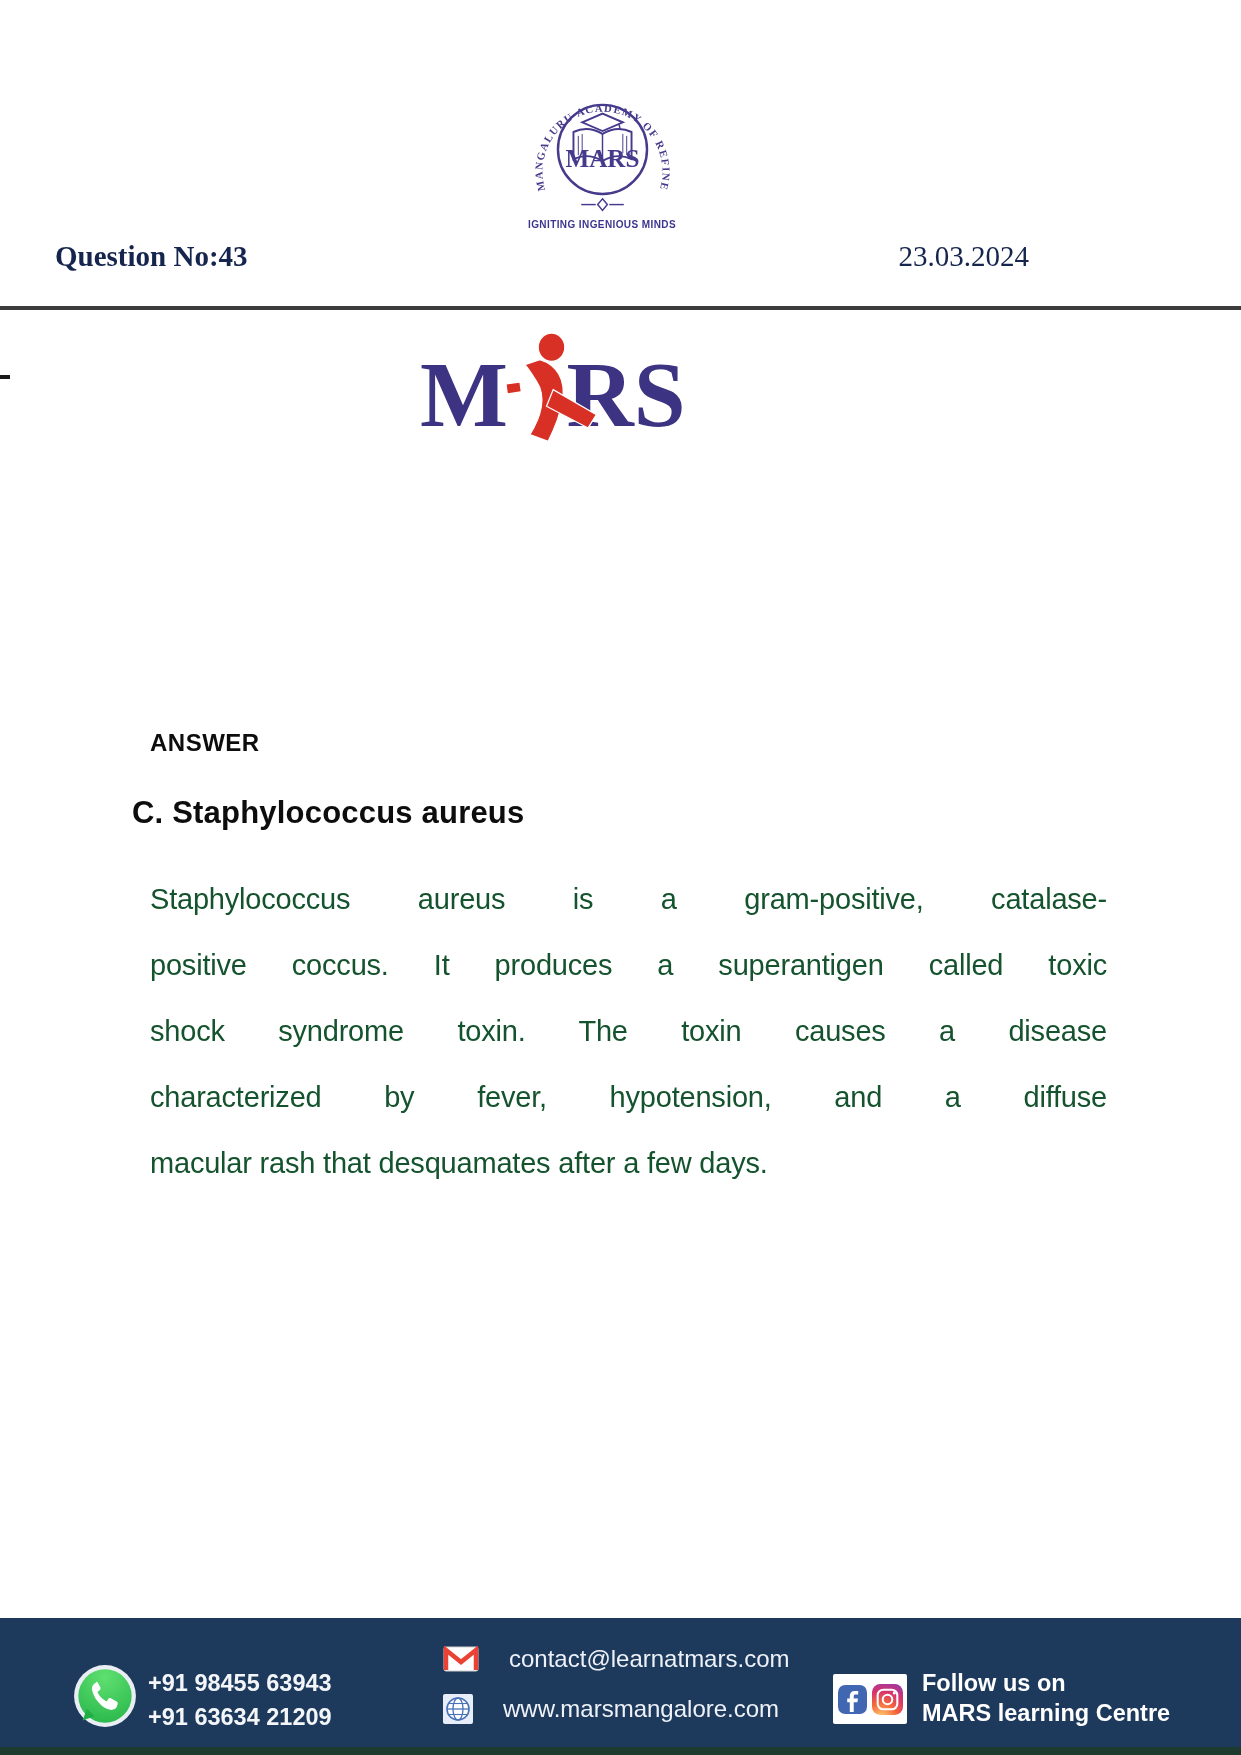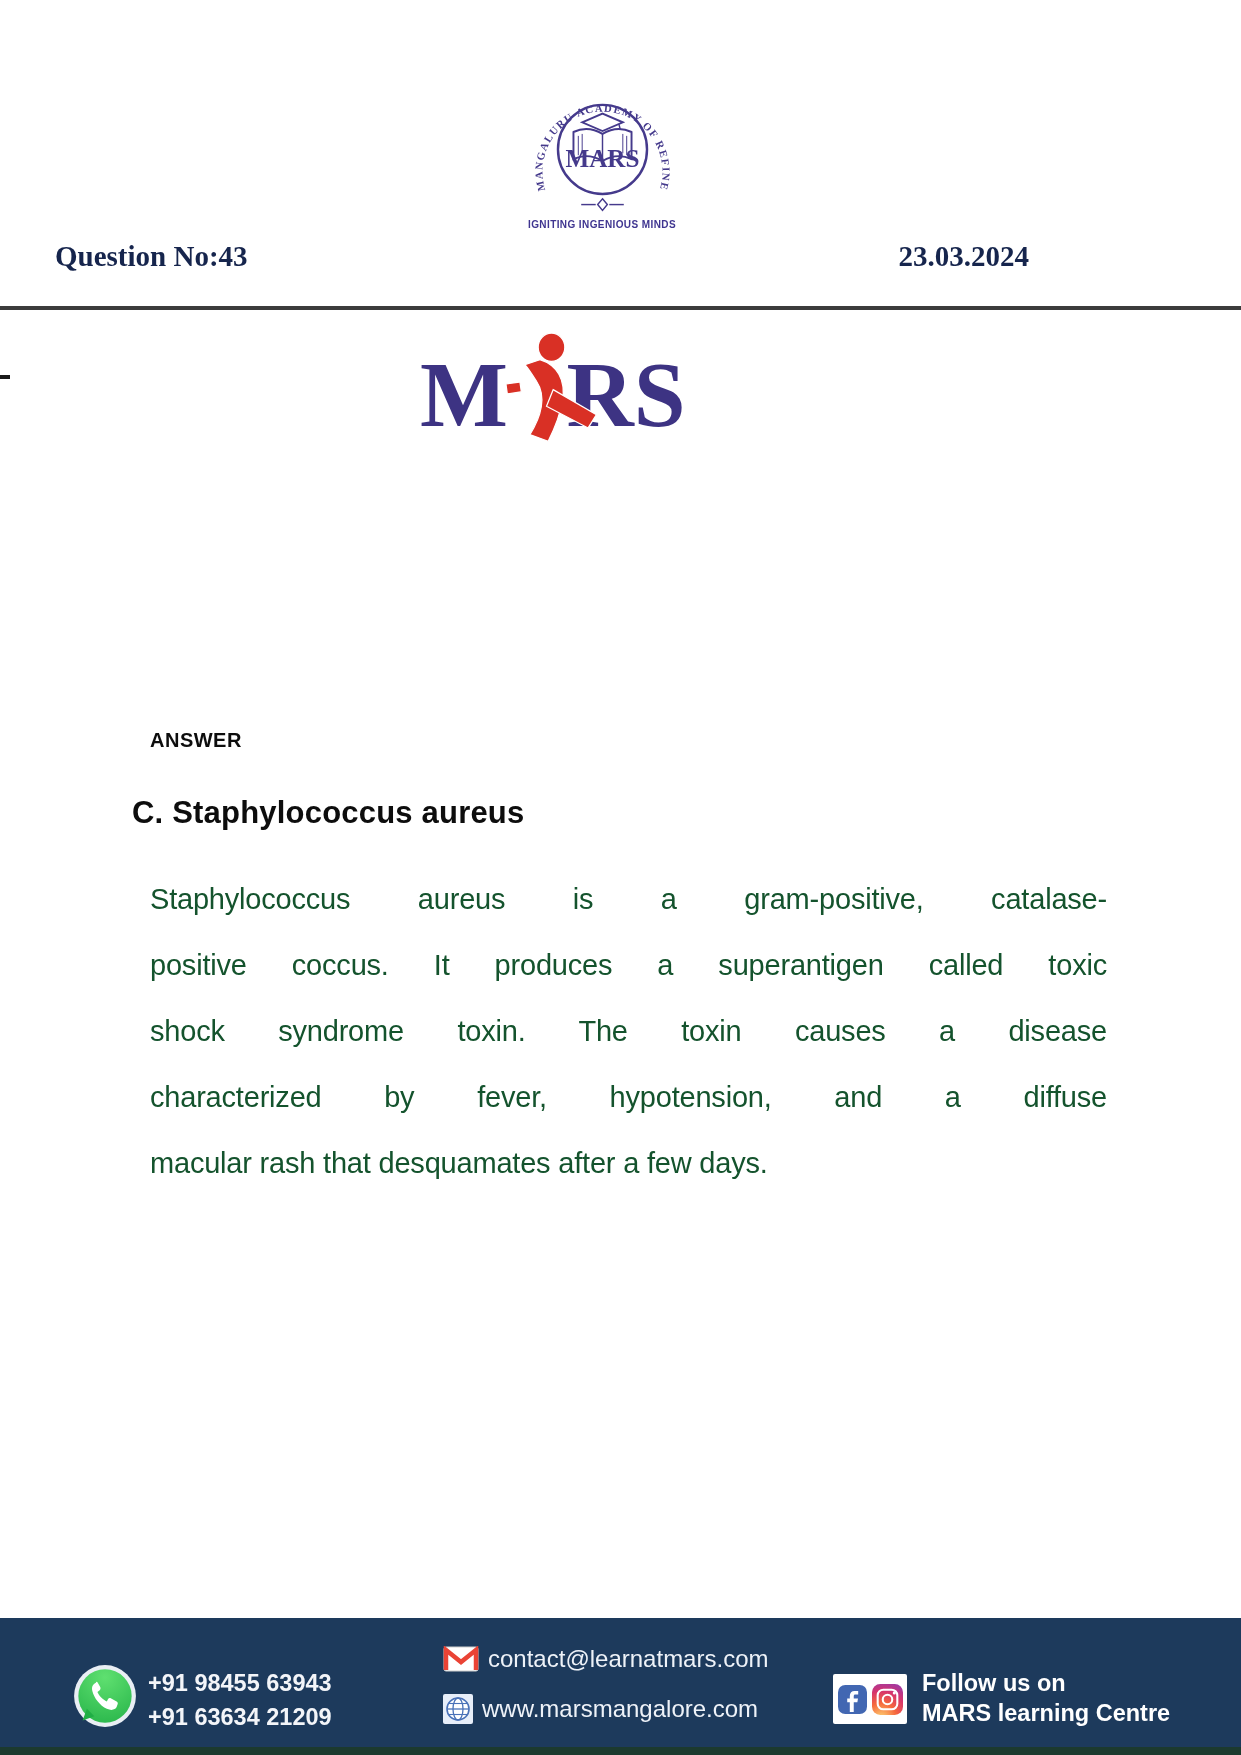--- a/index.html
+++ b/index.html
@@ -36,21 +36,21 @@
     left: 55px; top: 240px;
     font-family: "Liberation Serif", serif;
     font-weight: 700;
     font-size: 29px;
     color: #16254d;
   }
   .q-date {
     position: absolute;
     right: 212px; top: 240px;
     font-family: "Liberation Serif", serif;
-    font-weight: 700;
+    font-weight: 400;
     font-size: 29px;
     color: #16254d;
   }
   .header-rule {
     position: absolute;
     left: 0; top: 306px;
     width: 1241px; height: 4px;
     background: #3c3c3c;
   }
   .stray-dash {
@@ -64,21 +64,21 @@
   .mars-logo {
     position: absolute;
     left: 420px; top: 322px;
     width: 268px; height: 132px;
   }
 
   
   .answer-heading {
     position: absolute;
     left: 150px; top: 729px;
-    font-size: 20px;
+    font-size: 24px;
     font-weight: 700;
     letter-spacing: 0.5px;
     color: #0d0d0d;
   }
   .answer-option {
     position: absolute;
     left: 132px; top: 795px;
     font-size: 31px;
     font-weight: 700;
     letter-spacing: 0.2px;
@@ -117,21 +117,21 @@
   }
   .wa-icon { position: absolute; left: 73px; top: 46px; width: 64px; height: 64px; }
   .phones {
     position: absolute; left: 148px; top: 48px;
     font-size: 23.5px; font-weight: 700;
     line-height: 34px;
     color: #f3f5f9;
   }
   .contact-row {
     position: absolute;
-    display: flex; align-items: center; gap: 9px;
+    display: flex; align-items: center; gap: 30px;
     color: #eef2f8;
     font-size: 24px;
   }
   .row-email { left: 443px; top: 27px; }
   .row-web   { left: 443px; top: 76px; }
   .social-box {
     position: absolute; left: 833px; top: 56px;
     width: 74px; height: 50px;
     background: #ffffff;
     border-radius: 2px;

